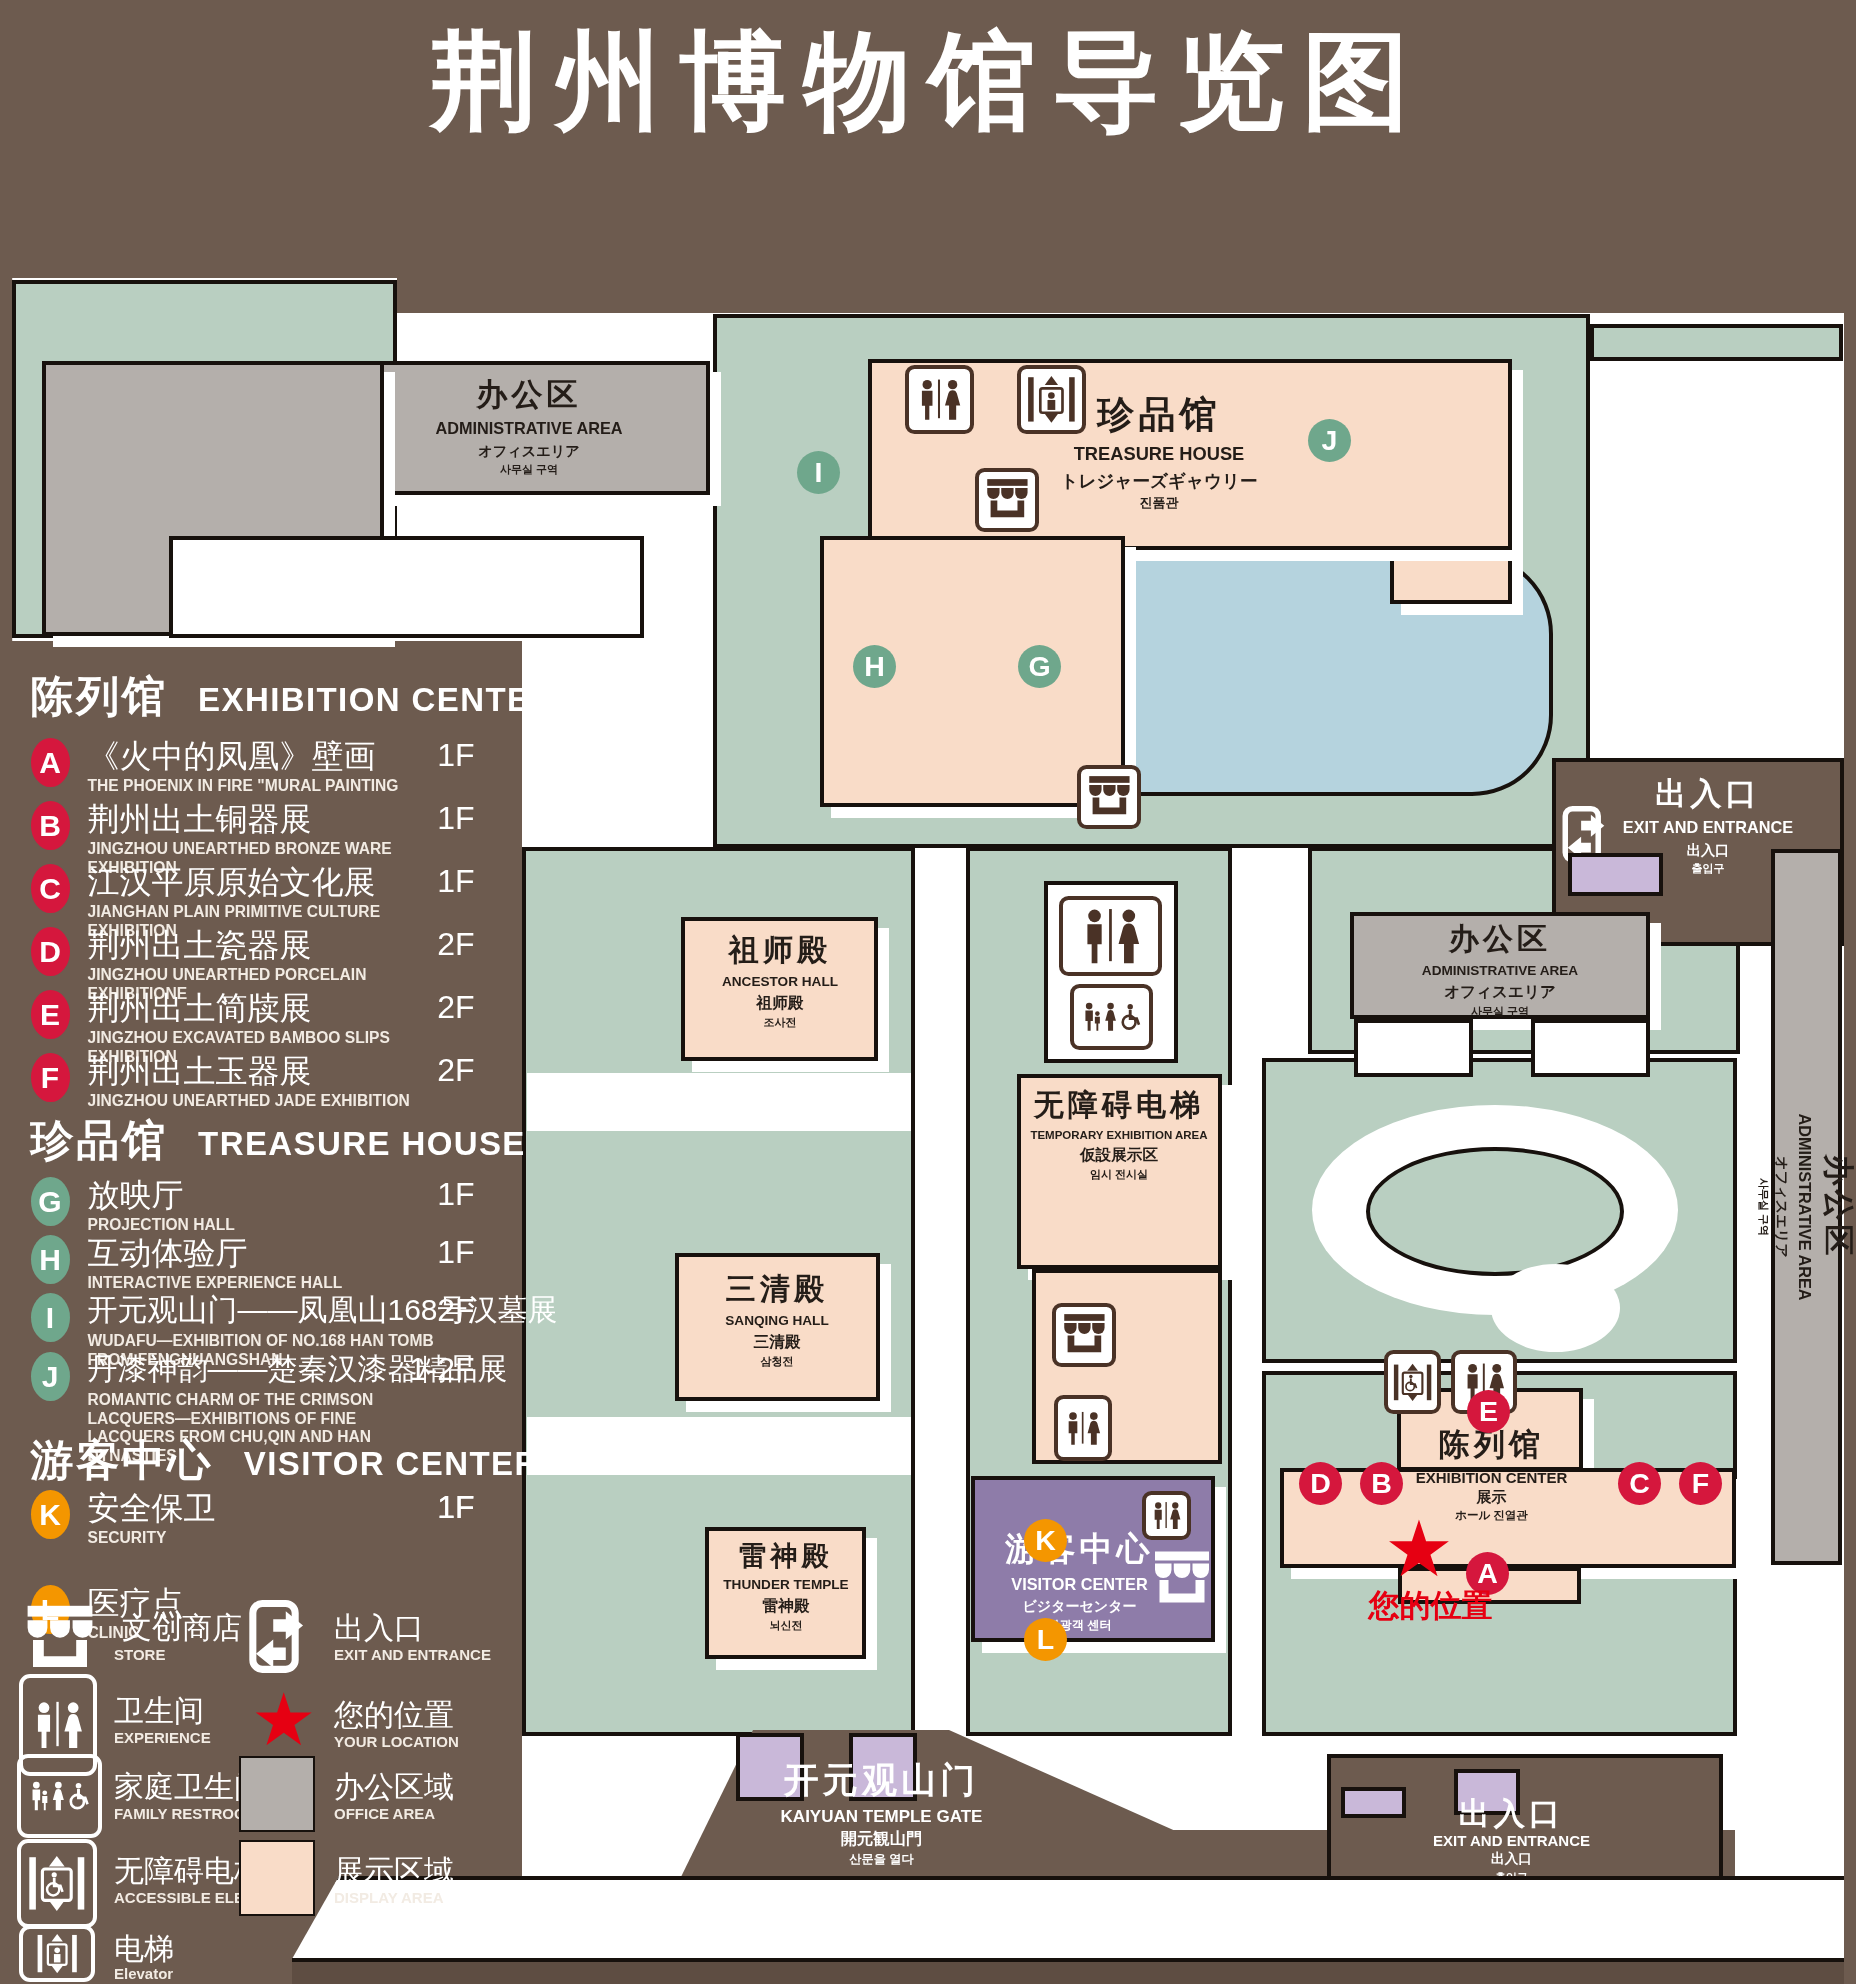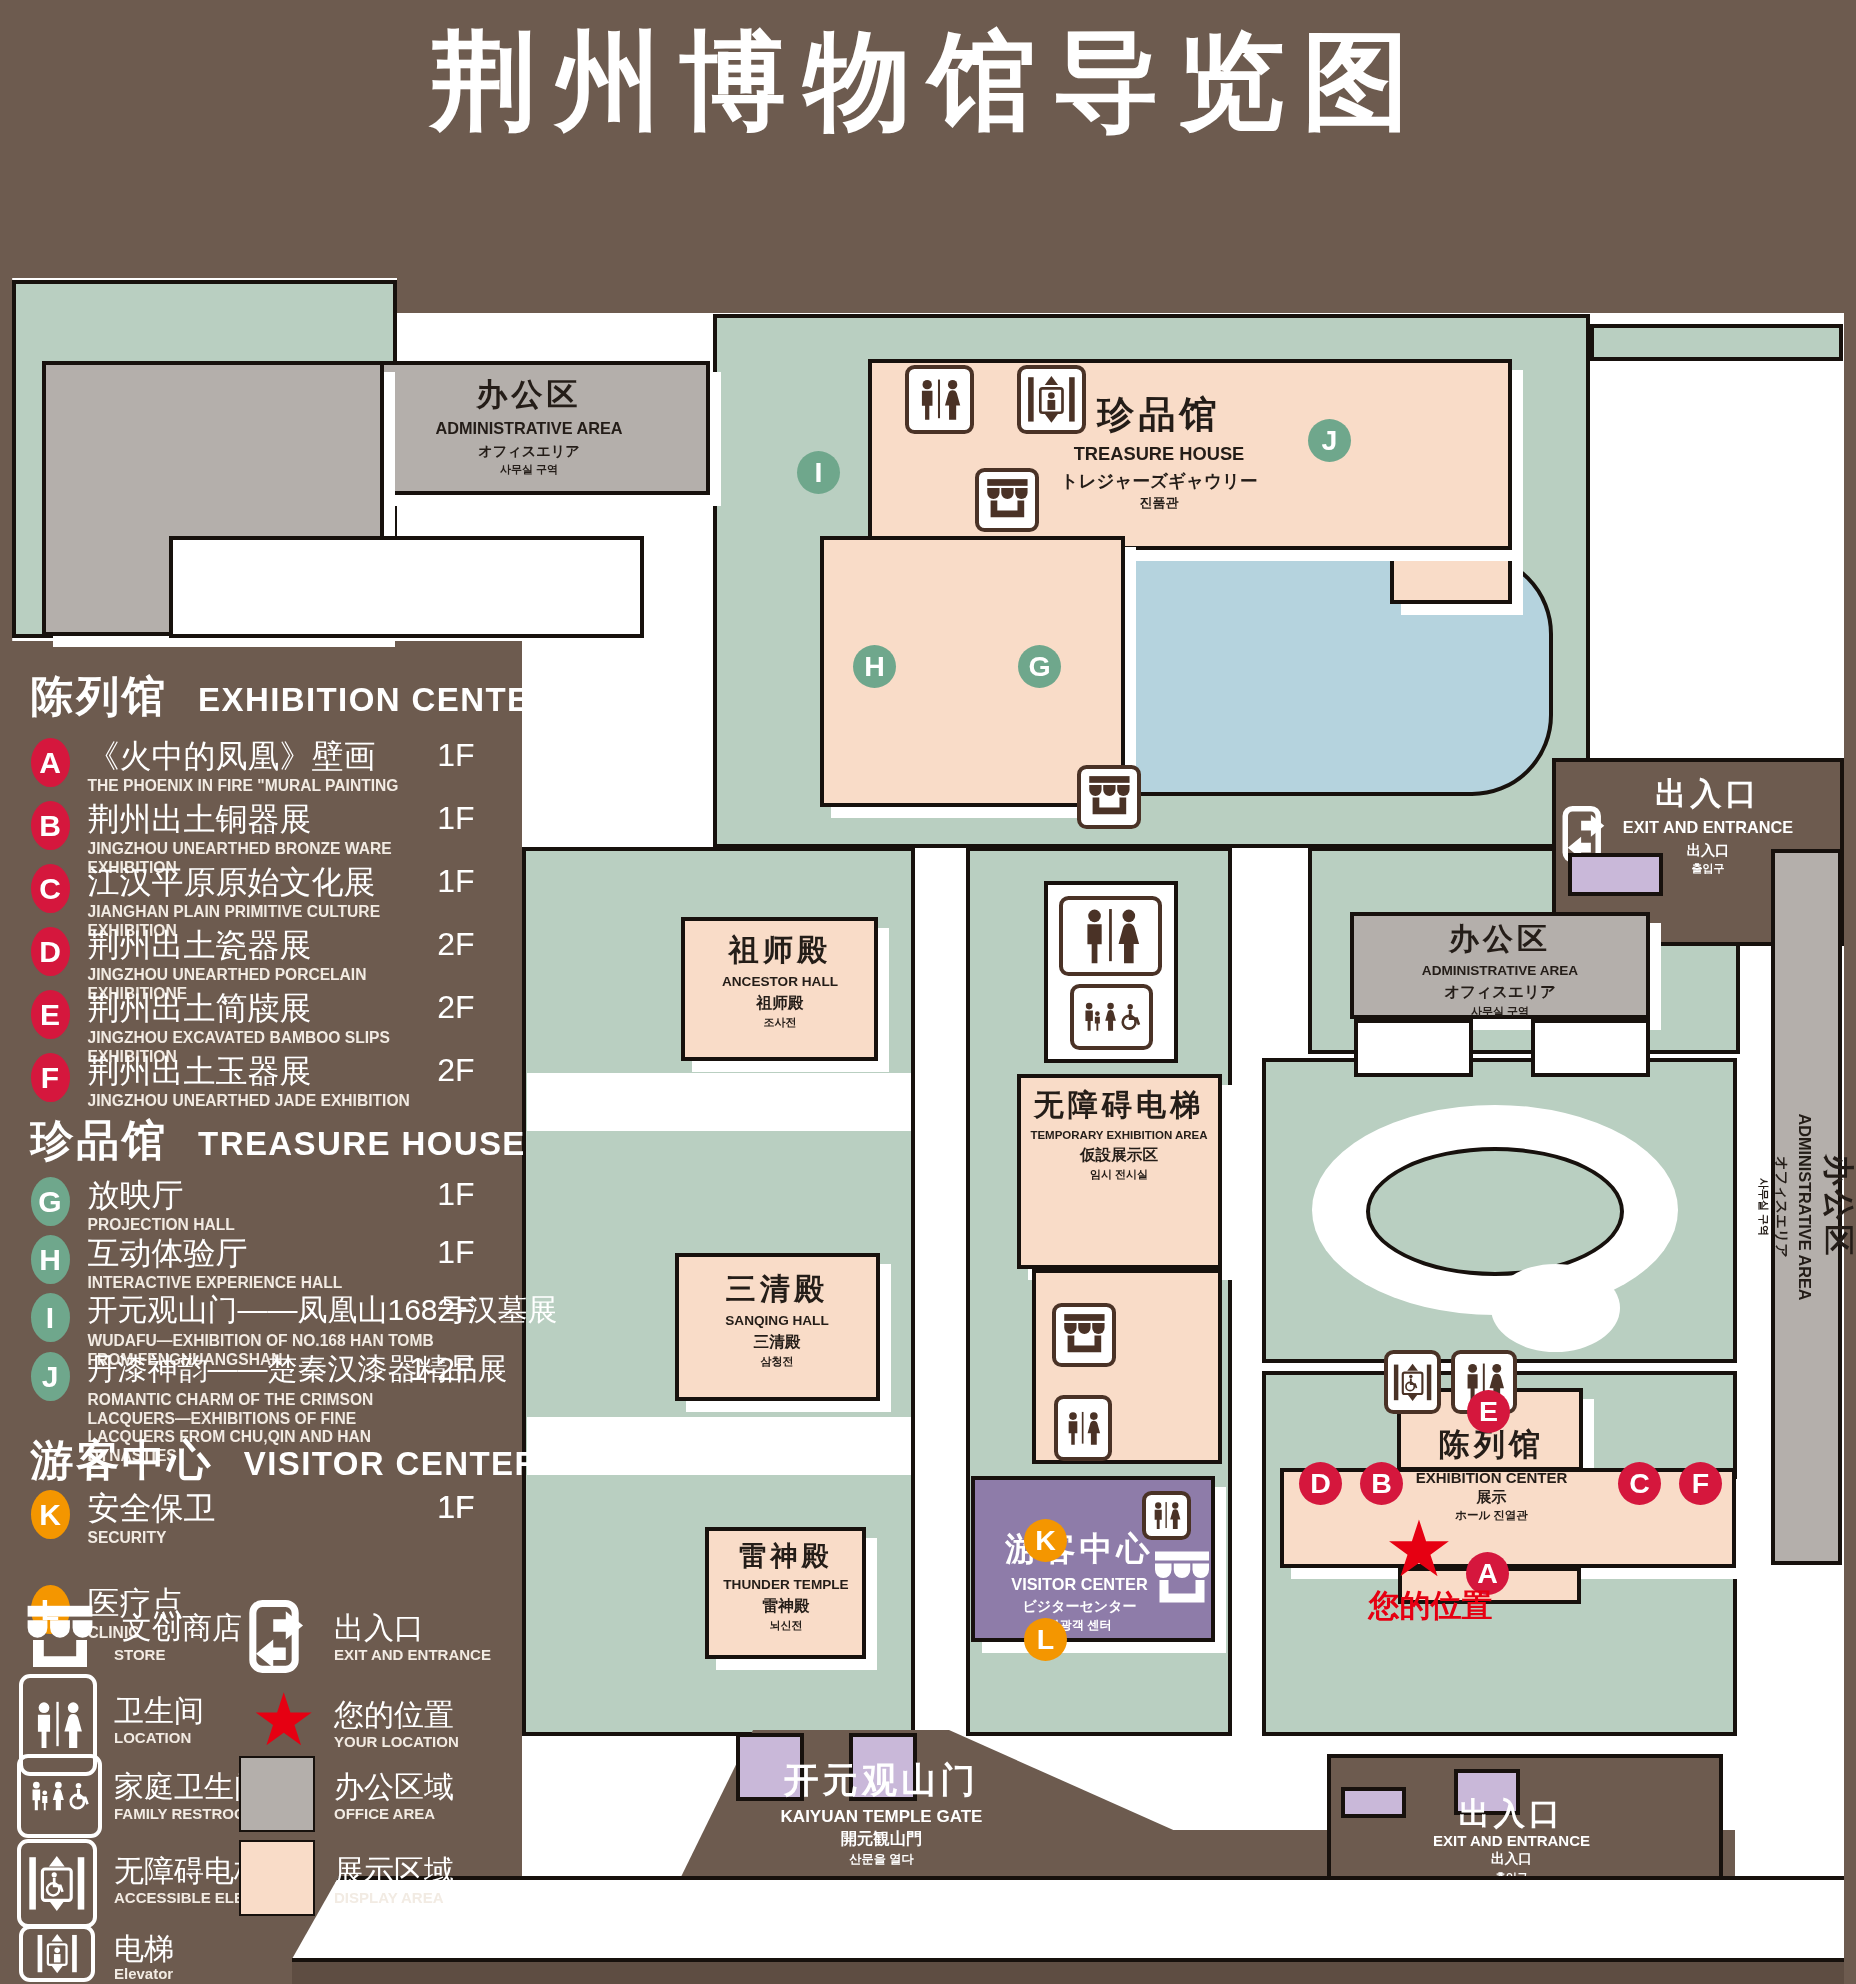--- a/index.html
+++ b/index.html
@@ -452,21 +452,21 @@
       </svg></div>
   <div class="p symzh" style="left:334px;top:1608px">出入口</div>
   <div class="p symen" style="left:334px;top:1646px">EXIT AND ENTRANCE</div>
 
   <div class="p wtile" style="left:19px;top:1674px;width:78px;height:102px">
     <svg class="glyph" viewBox="0 0 48 42" fill="currentColor">
         <use href="#i-restroom"></use>
       </svg>
     </div>
   <div class="p symzh" style="left:114px;top:1691px">卫生间</div>
-  <div class="p symen" style="left:114px;top:1729px">LOCATION</div>
+  <div class="p symen" style="left:114px;top:1729px">EXPERIENCE</div>
 
   <div class="p star" style="left:251px;top:1683px;font-size:73px">★</div>
   <div class="p symzh" style="left:334px;top:1695px">您的位置</div>
   <div class="p symen" style="left:334px;top:1733px">YOUR LOCATION</div>
 
   <div class="p wtile" style="left:17px;top:1754px;width:85px;height:84px">
     <svg class="glyph" viewBox="0 0 84 42" fill="currentColor">
         <use href="#i-family"></use>
       </svg>
     </div>

